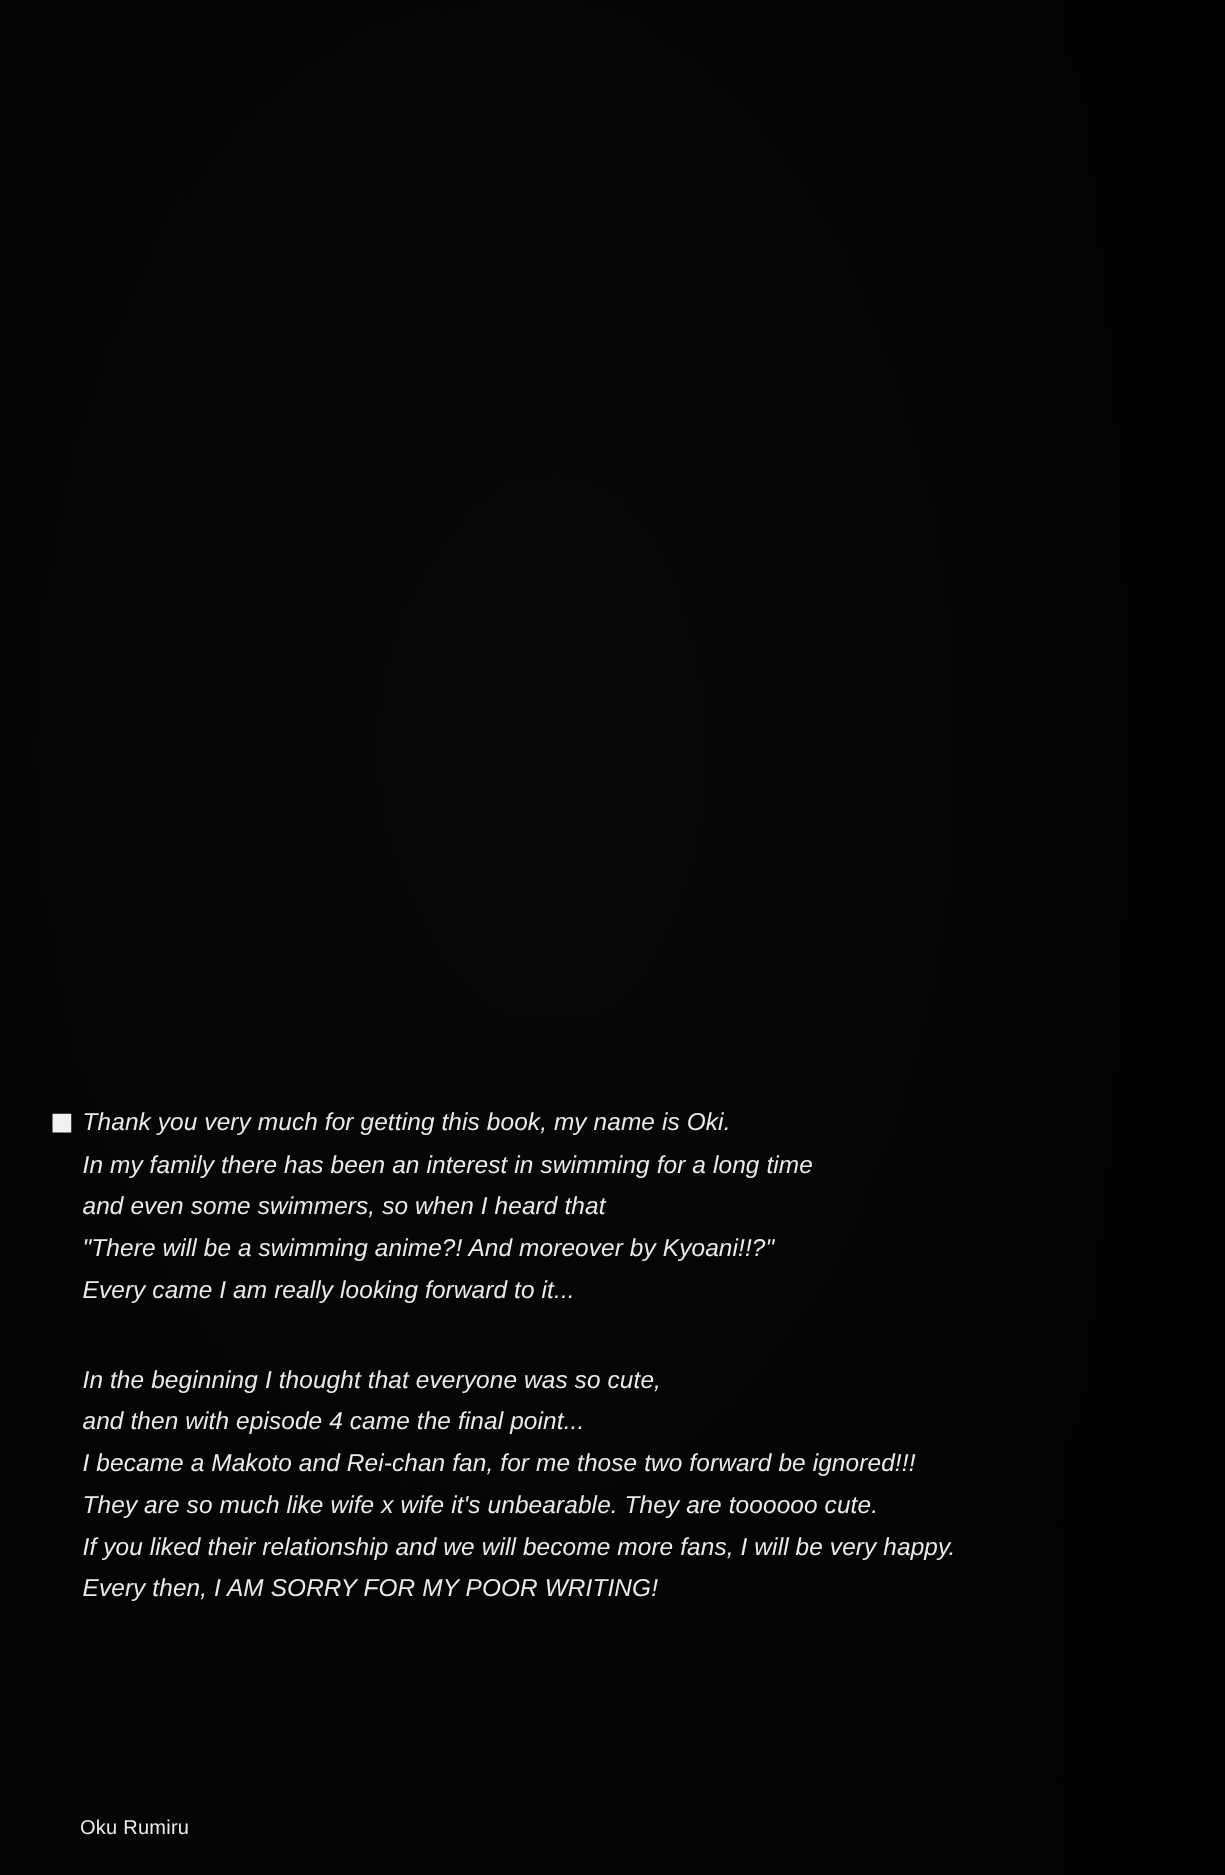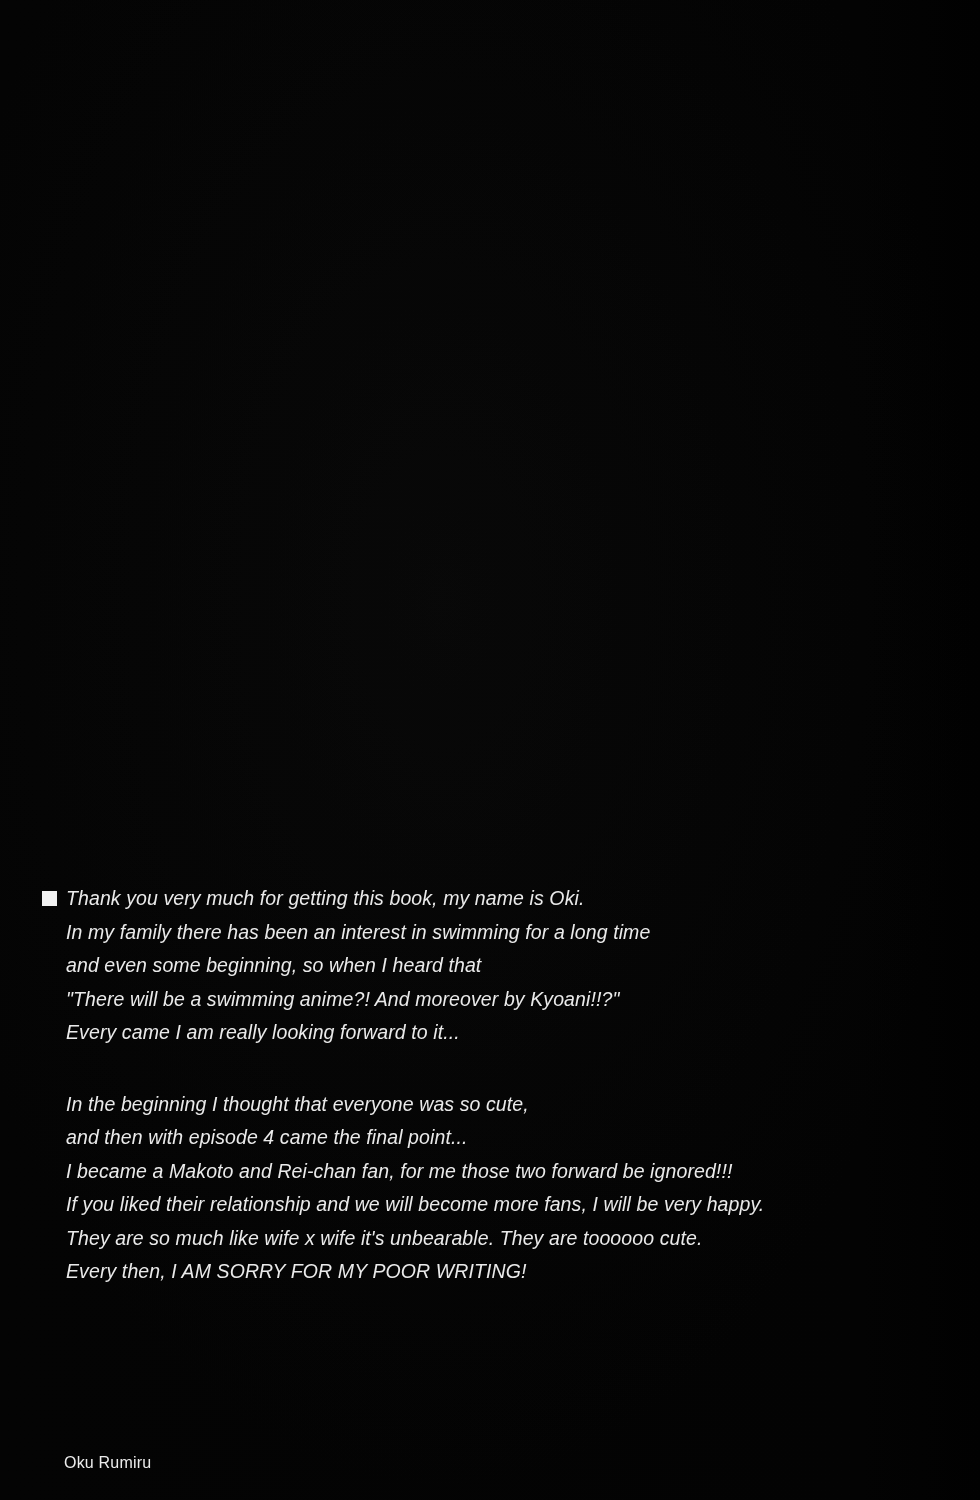--- a/index.html
+++ b/index.html
@@ -67,31 +67,31 @@
 <body>
 
 <div class="page">
 
   <div class="afterword">
 
     <div class="para para-1">
       <span class="bullet"></span>
       <div class="line">Thank you very much for getting this book, my name is Oki.</div>
       <div class="line">In my family there has been an interest in swimming for a long time</div>
-      <div class="line">and even some beginning, so when I heard that</div>
+      <div class="line">and even some swimmers, so when I heard that</div>
       <div class="line">"There will be a swimming anime?! And moreover by Kyoani!!?"</div>
       <div class="line">Every came I am really looking forward to it...</div>
     </div>
 
     <div class="para para-2">
       <div class="line">In the beginning I thought that everyone was so cute,</div>
       <div class="line">and then with episode 4 came the final point...</div>
       <div class="line">I became a Makoto and Rei-chan fan, for me those two forward be ignored!!!</div>
+      <div class="line">They are so much like wife x wife it's unbearable. They are toooooo cute.</div>
       <div class="line">If you liked their relationship and we will become more fans, I will be very happy.</div>
-      <div class="line">They are so much like wife x wife it's unbearable. They are toooooo cute.</div>
       <div class="line">Every then, I AM SORRY FOR MY POOR WRITING!</div>
     </div>
 
   </div>
 
   <div class="signature">Oku Rumiru</div>
 
 </div>
 
 </body></html>

